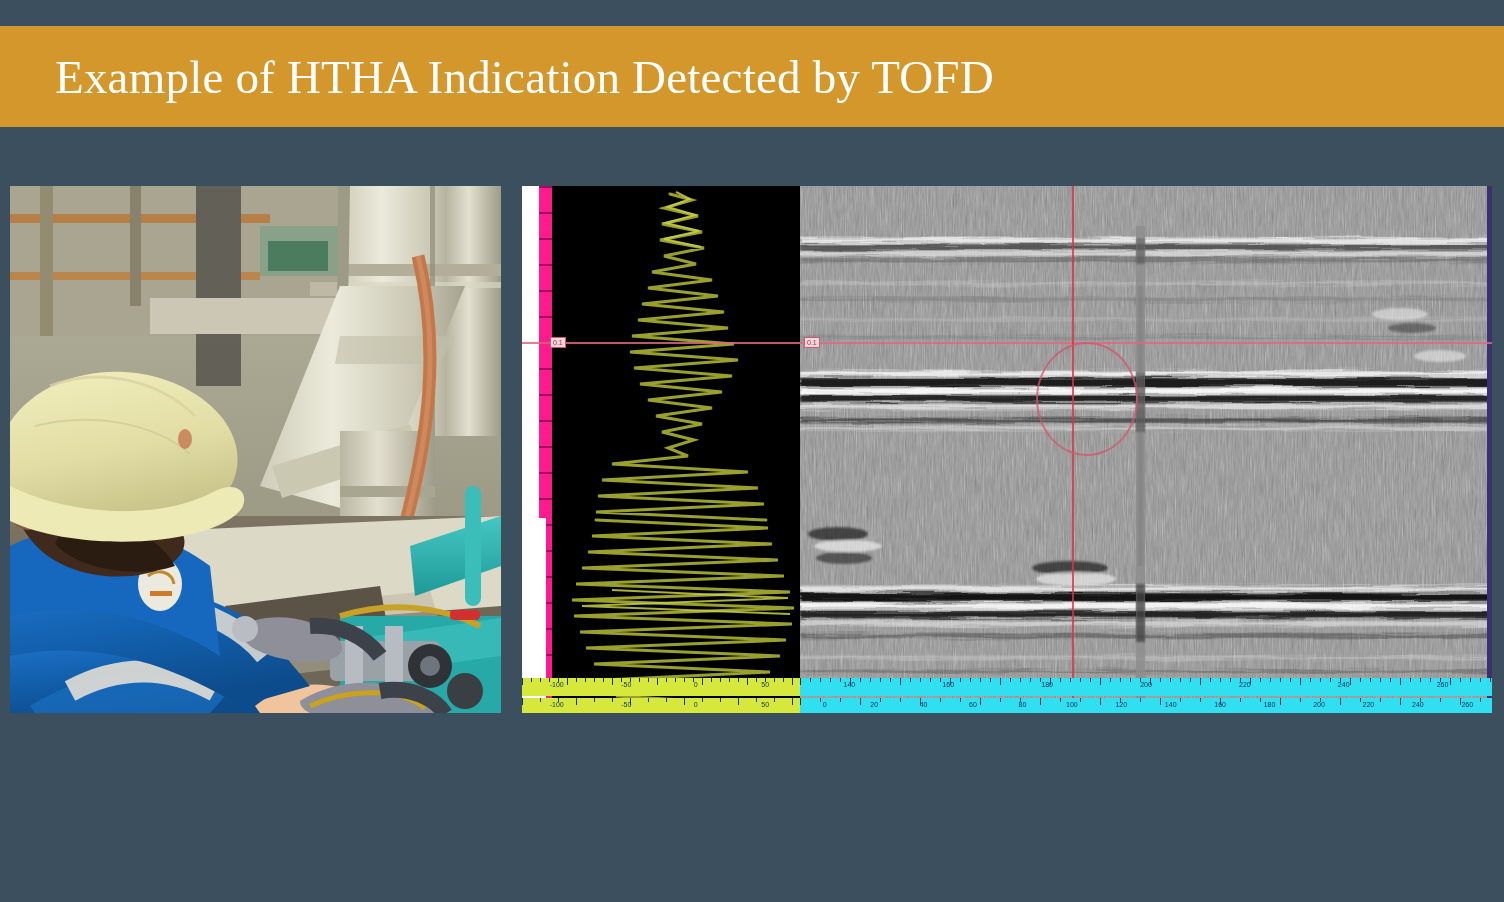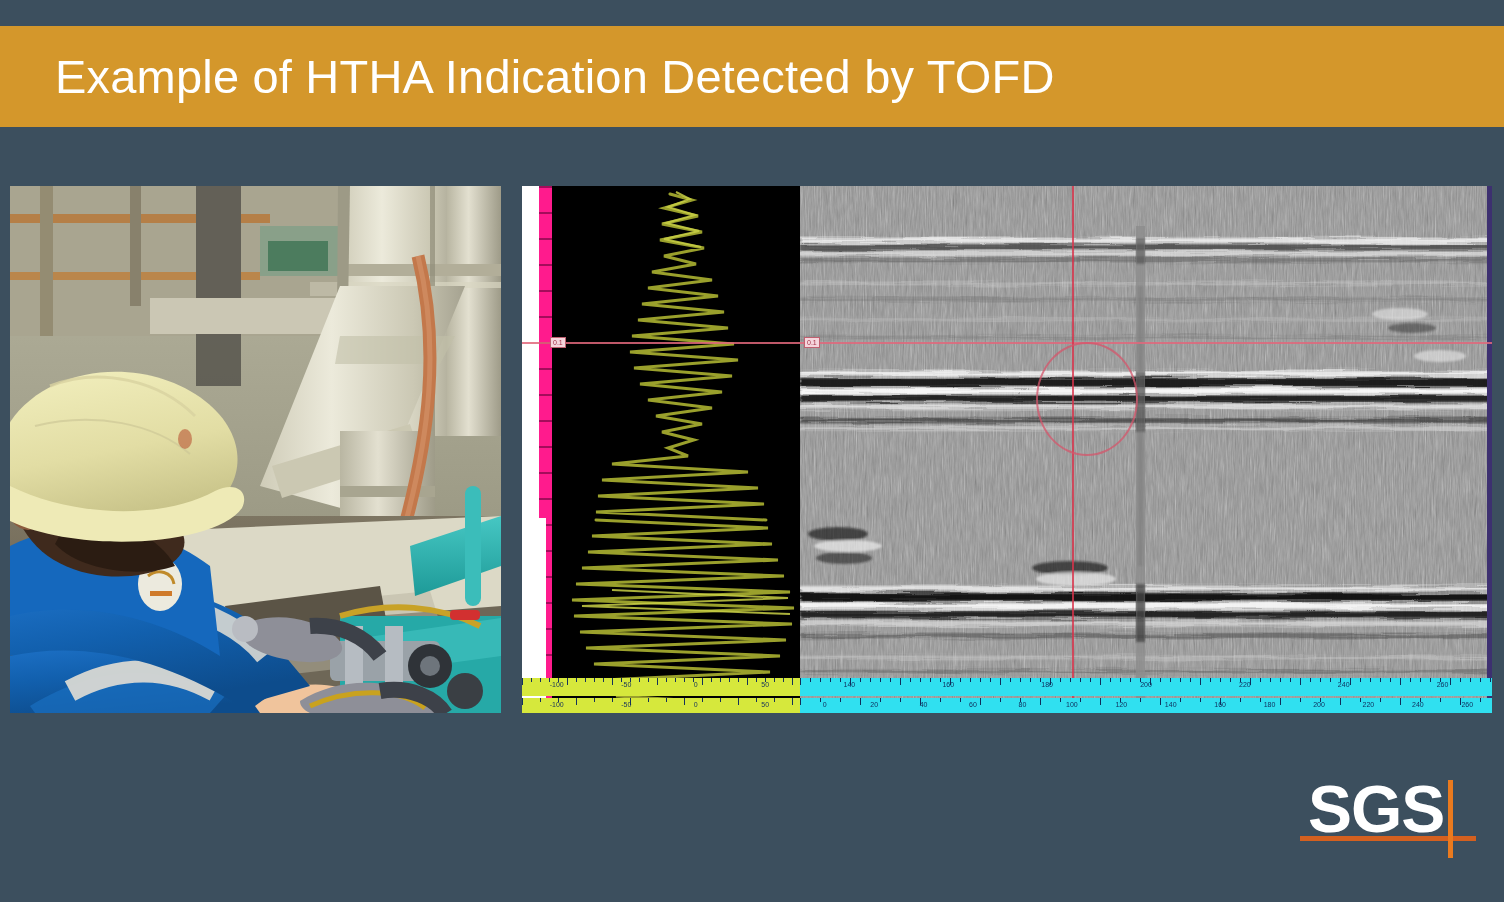--- a/index.html
+++ b/index.html
@@ -29,21 +29,21 @@
     display: flex;
     align-items: center;
   }
   #title-text {
     color: #ffffff;
     font-size: 47px;
     font-weight: 400;
     letter-spacing: 0.2px;
     margin-left: 55px;
     white-space: nowrap;
-    font-family: Liberation Sans, sans-serif;
+    font-family: Liberation Serif, serif;
   }
 
   
   #photo {
     position: absolute;
     left: 10px;
     top: 186px;
     width: 491px;
     height: 527px;
     overflow: hidden;
@@ -715,19 +715,14 @@
             <div class="lbl" style="left: 469.571px; color: rgb(15, 45, 92);">180</div>
             <div class="lbl" style="left: 519px; color: rgb(15, 45, 92);">200</div>
             <div class="lbl" style="left: 568.429px; color: rgb(15, 45, 92);">220</div>
             <div class="lbl" style="left: 617.857px; color: rgb(15, 45, 92);">240</div>
             <div class="lbl" style="left: 667.286px; color: rgb(15, 45, 92);">260</div>
           </div>
       </div>
     </div>
   </div>
 
-  <div id="sgs-logo">
-    <div id="sgs-word">SGS</div>
-    <div id="sgs-hbar"></div>
-    <div id="sgs-vbar"></div>
-  </div>
 
 </div>
 
 </body></html>

